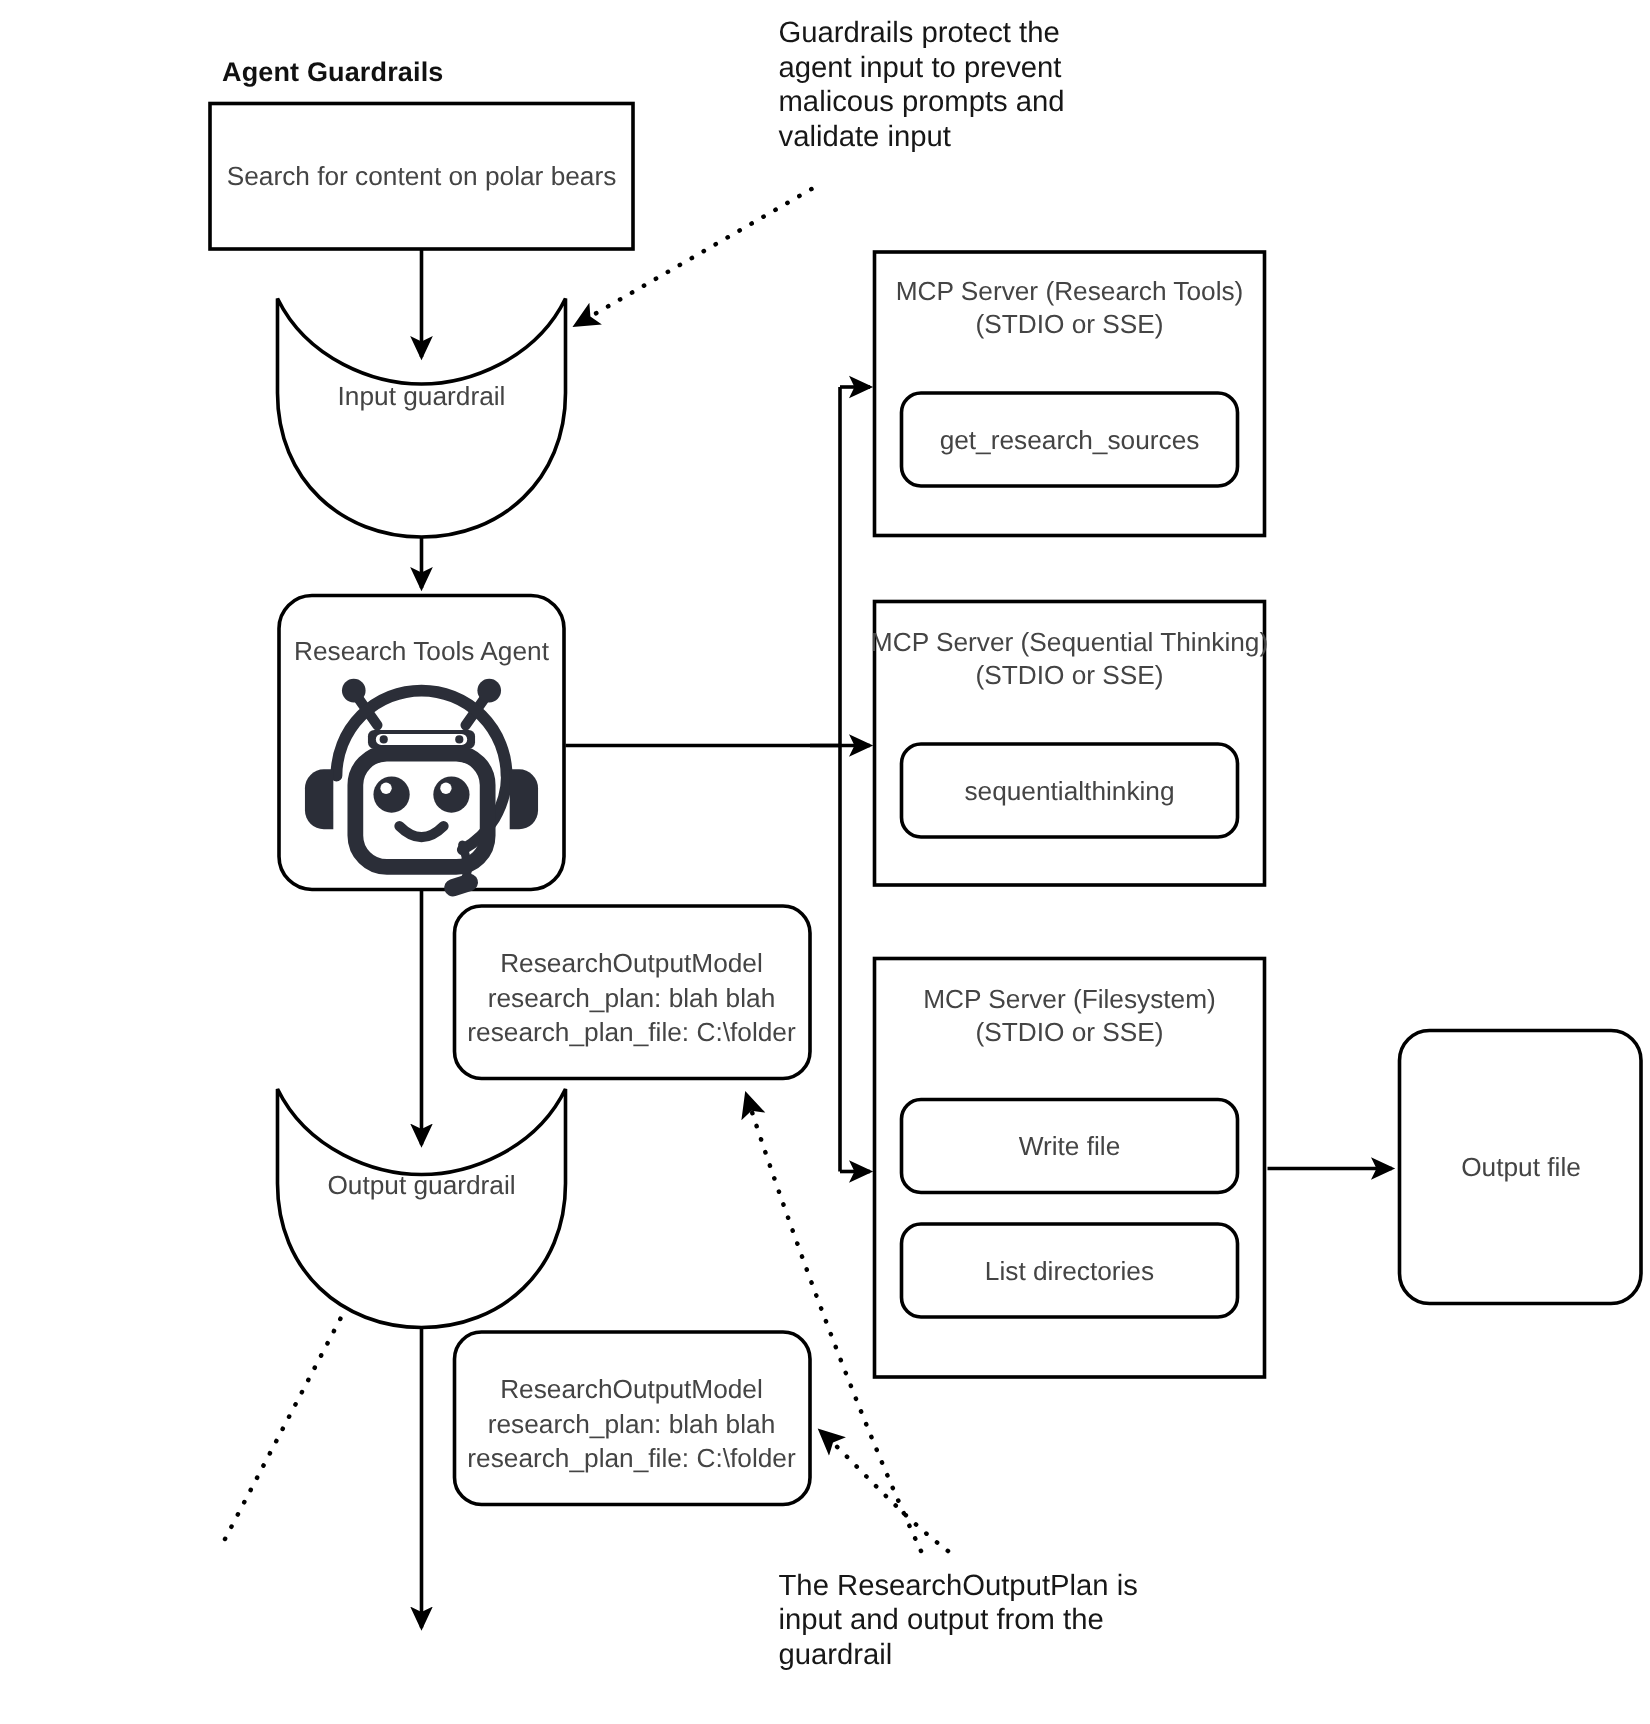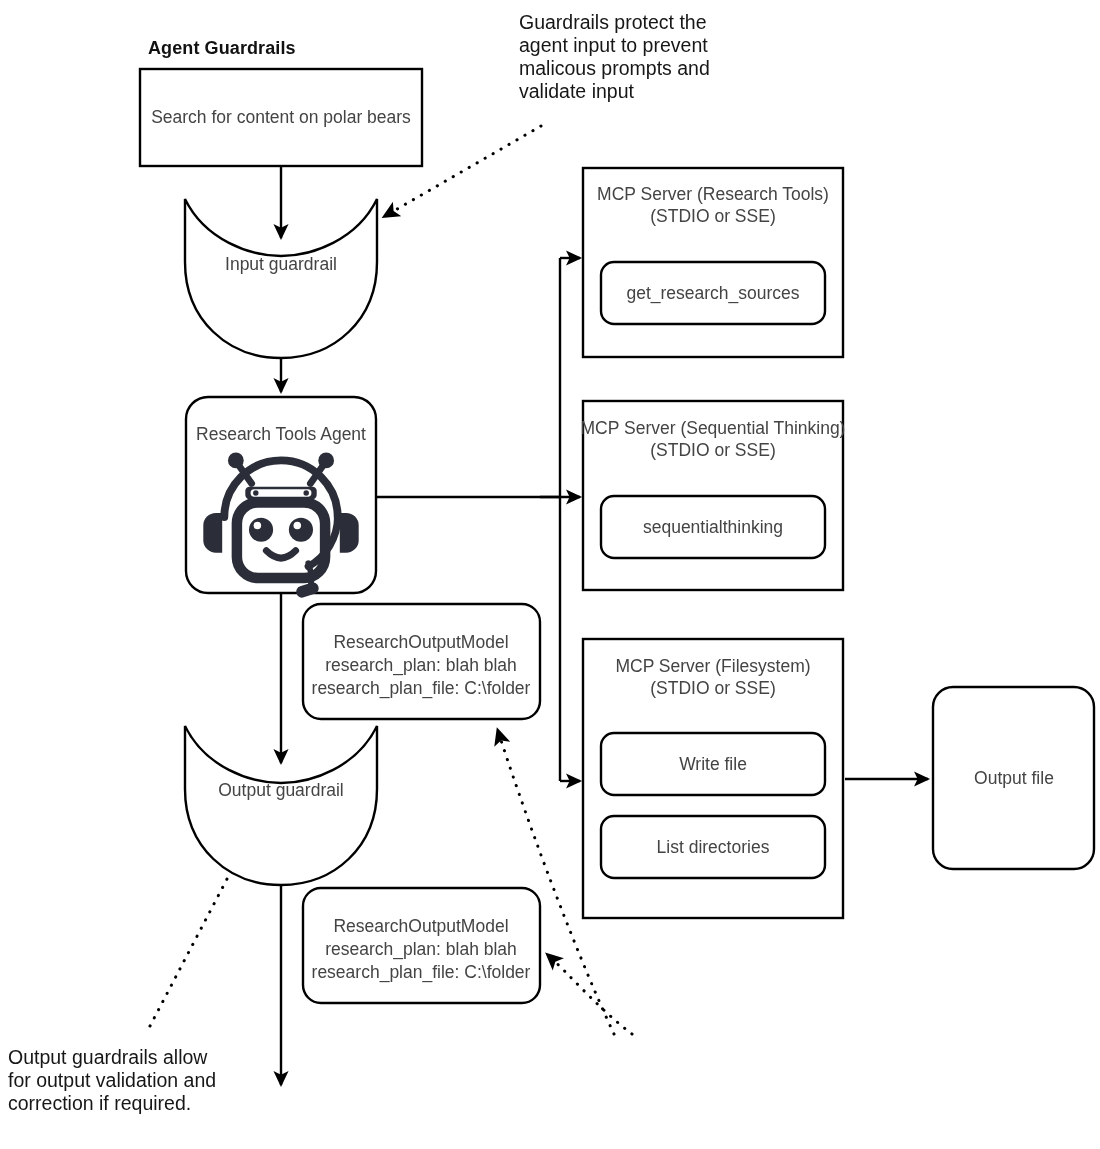--- a/index.html
+++ b/index.html
@@ -193,18 +193,18 @@
     <text class="node-label" x="1014" y="784" text-anchor="middle">Output file</text>
   </svg>
 
   <div class="diagram-title" style="left:148px; top:22px;margin-top:16px;">Agent Guardrails</div>
 
   <div class="annotation" style="left:519px; top:11px; width:215px;">Guardrails protect the
 agent input to prevent
 malicous prompts and
 validate input</div>
 
-  <div class="annotation" style="left:8px; top:1046px; width:230px;">Output guardrails allow
-for output validation and
-correction if required.</div>
-
+
+  <div class="annotation" style="left:519px; top:1046px; width:250px;">The ResearchOutputPlan is
+input and output from the
+guardrail</div>
 
 </div>
 
 </body></html>

